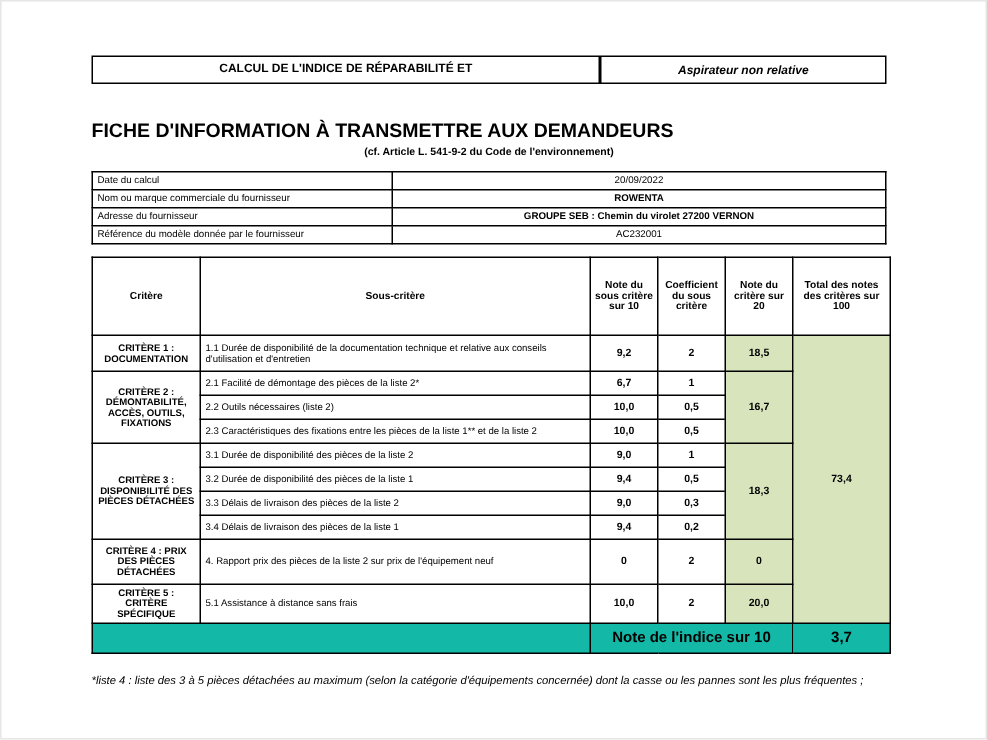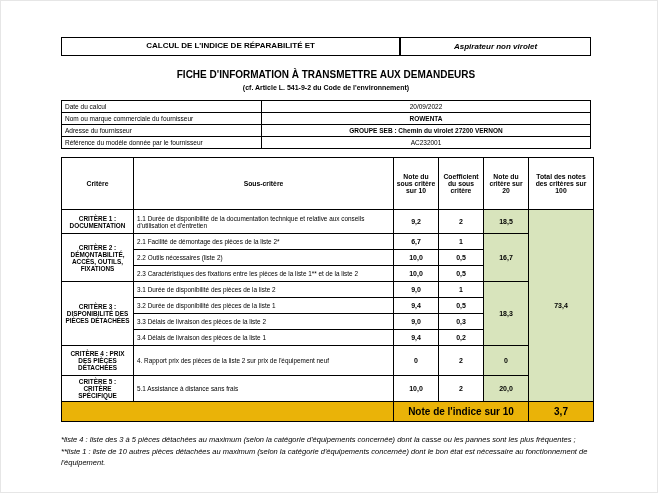--- a/index.html
+++ b/index.html
@@ -16,21 +16,21 @@
   
   .top { display: flex; align-items: flex-start; }
   .title-box {
     width: 348px; border: 1px solid #000; text-align: center;
     font-weight: bold; font-size: 8px; line-height: 1.6; padding: 2px 4px;
   }
   .product-box {
     margin-left: auto; width: 196px; border: 1px solid #000; text-align: center;
     font-weight: bold; font-style: italic; font-size: 8px; padding: 4px 0;
   }
-  .subtitle  { text-align: center; font-weight: bold; font-size: 10px; margin-top: 13px; }
+  .subtitle  { font-weight: bold; font-size: 13px; margin-top: 23px; }
   .subtitle2 { text-align: center; font-weight: bold; font-size: 7px;   margin-top: 4px; }
 
   
   table { border-collapse: collapse; width: 100%; table-layout: fixed; }
   td, th { border: 1px solid #000; overflow: hidden; }
 
   .info-table { margin-top: 9px; }
   .info-table td { height: 12px; font-size: 6.5px; padding: 1px 3px; vertical-align: middle; }
   .info-table .label { text-align: left; }
   .info-table .value { text-align: center; }
@@ -39,21 +39,21 @@
   .main-table { margin-top: 8px; }
   .main-table th {
     font-size: 6.8px; font-weight: bold; text-align: center;
     vertical-align: middle; height: 52px; padding: 2px; background: #fff;
   }
   .main-table td { vertical-align: middle; }
   .crit { font-size: 6.4px; font-weight: bold; text-align: center; padding: 2px; }
   .sub  { font-size: 6.4px; text-align: left; padding: 2px 3px; }
   .num  { font-size: 7px; font-weight: bold; text-align: center; }
   .green  { background: #d8e4bc; }
-  .bright { background: #eab308; }
+  .bright { background: #14b8a6; }
 
   .r-doc td { height: 24px; }
   .r-std td { height: 16px; }
   .r-c4  td { height: 30px; }
   .r-c5  td { height: 17px; }
   .final-row td { height: 20px; }
   .final-label, .final-value { font-size: 10px; font-weight: bold; text-align: center; }
 
   .footnotes { margin-top: 13px; font-style: italic; font-size: 7.5px; line-height: 1.45; }
   .footnotes div { margin-bottom: 1px; }
@@ -61,21 +61,21 @@
 </head>
 <body>
 
 <div class="page">
 
   <div class="top">
     <div class="title-box">
       <div>CALCUL DE L'INDICE DE RÉPARABILITÉ ET</div>
     </div>
     <div class="product-box">
-      <span>Aspirateur non virolet</span>
+      <span>Aspirateur non relative</span>
     </div>
   </div>
 
   <div class="subtitle">FICHE D'INFORMATION À TRANSMETTRE AUX DEMANDEURS</div>
   <div class="subtitle2">(cf. Article L. 541-9-2 du Code de l'environnement)</div>
 
   <table class="info-table">
     <colgroup>
         <col style="width:200px">
         <col>
@@ -188,16 +188,15 @@
     <tr class="final-row">
       <td class="bright" colspan="2"></td>
       <td class="bright final-label" colspan="3">Note de l'indice sur 10</td>
       <td class="bright final-value">3,7</td>
     </tr>
   </tbody>
     </table>
 
   <div class="footnotes">
     <div>*liste 4 : liste des 3 à 5 pièces détachées au maximum (selon la catégorie d'équipements concernée) dont la casse ou les pannes sont les plus fréquentes ;</div>
-    <div>**liste 1 : liste de 10 autres pièces détachées au maximum (selon la catégorie d'équipements concernée) dont le bon état est nécessaire au fonctionnement de l'équipement.</div>
   </div>
 
 </div>
 
 </body></html>

